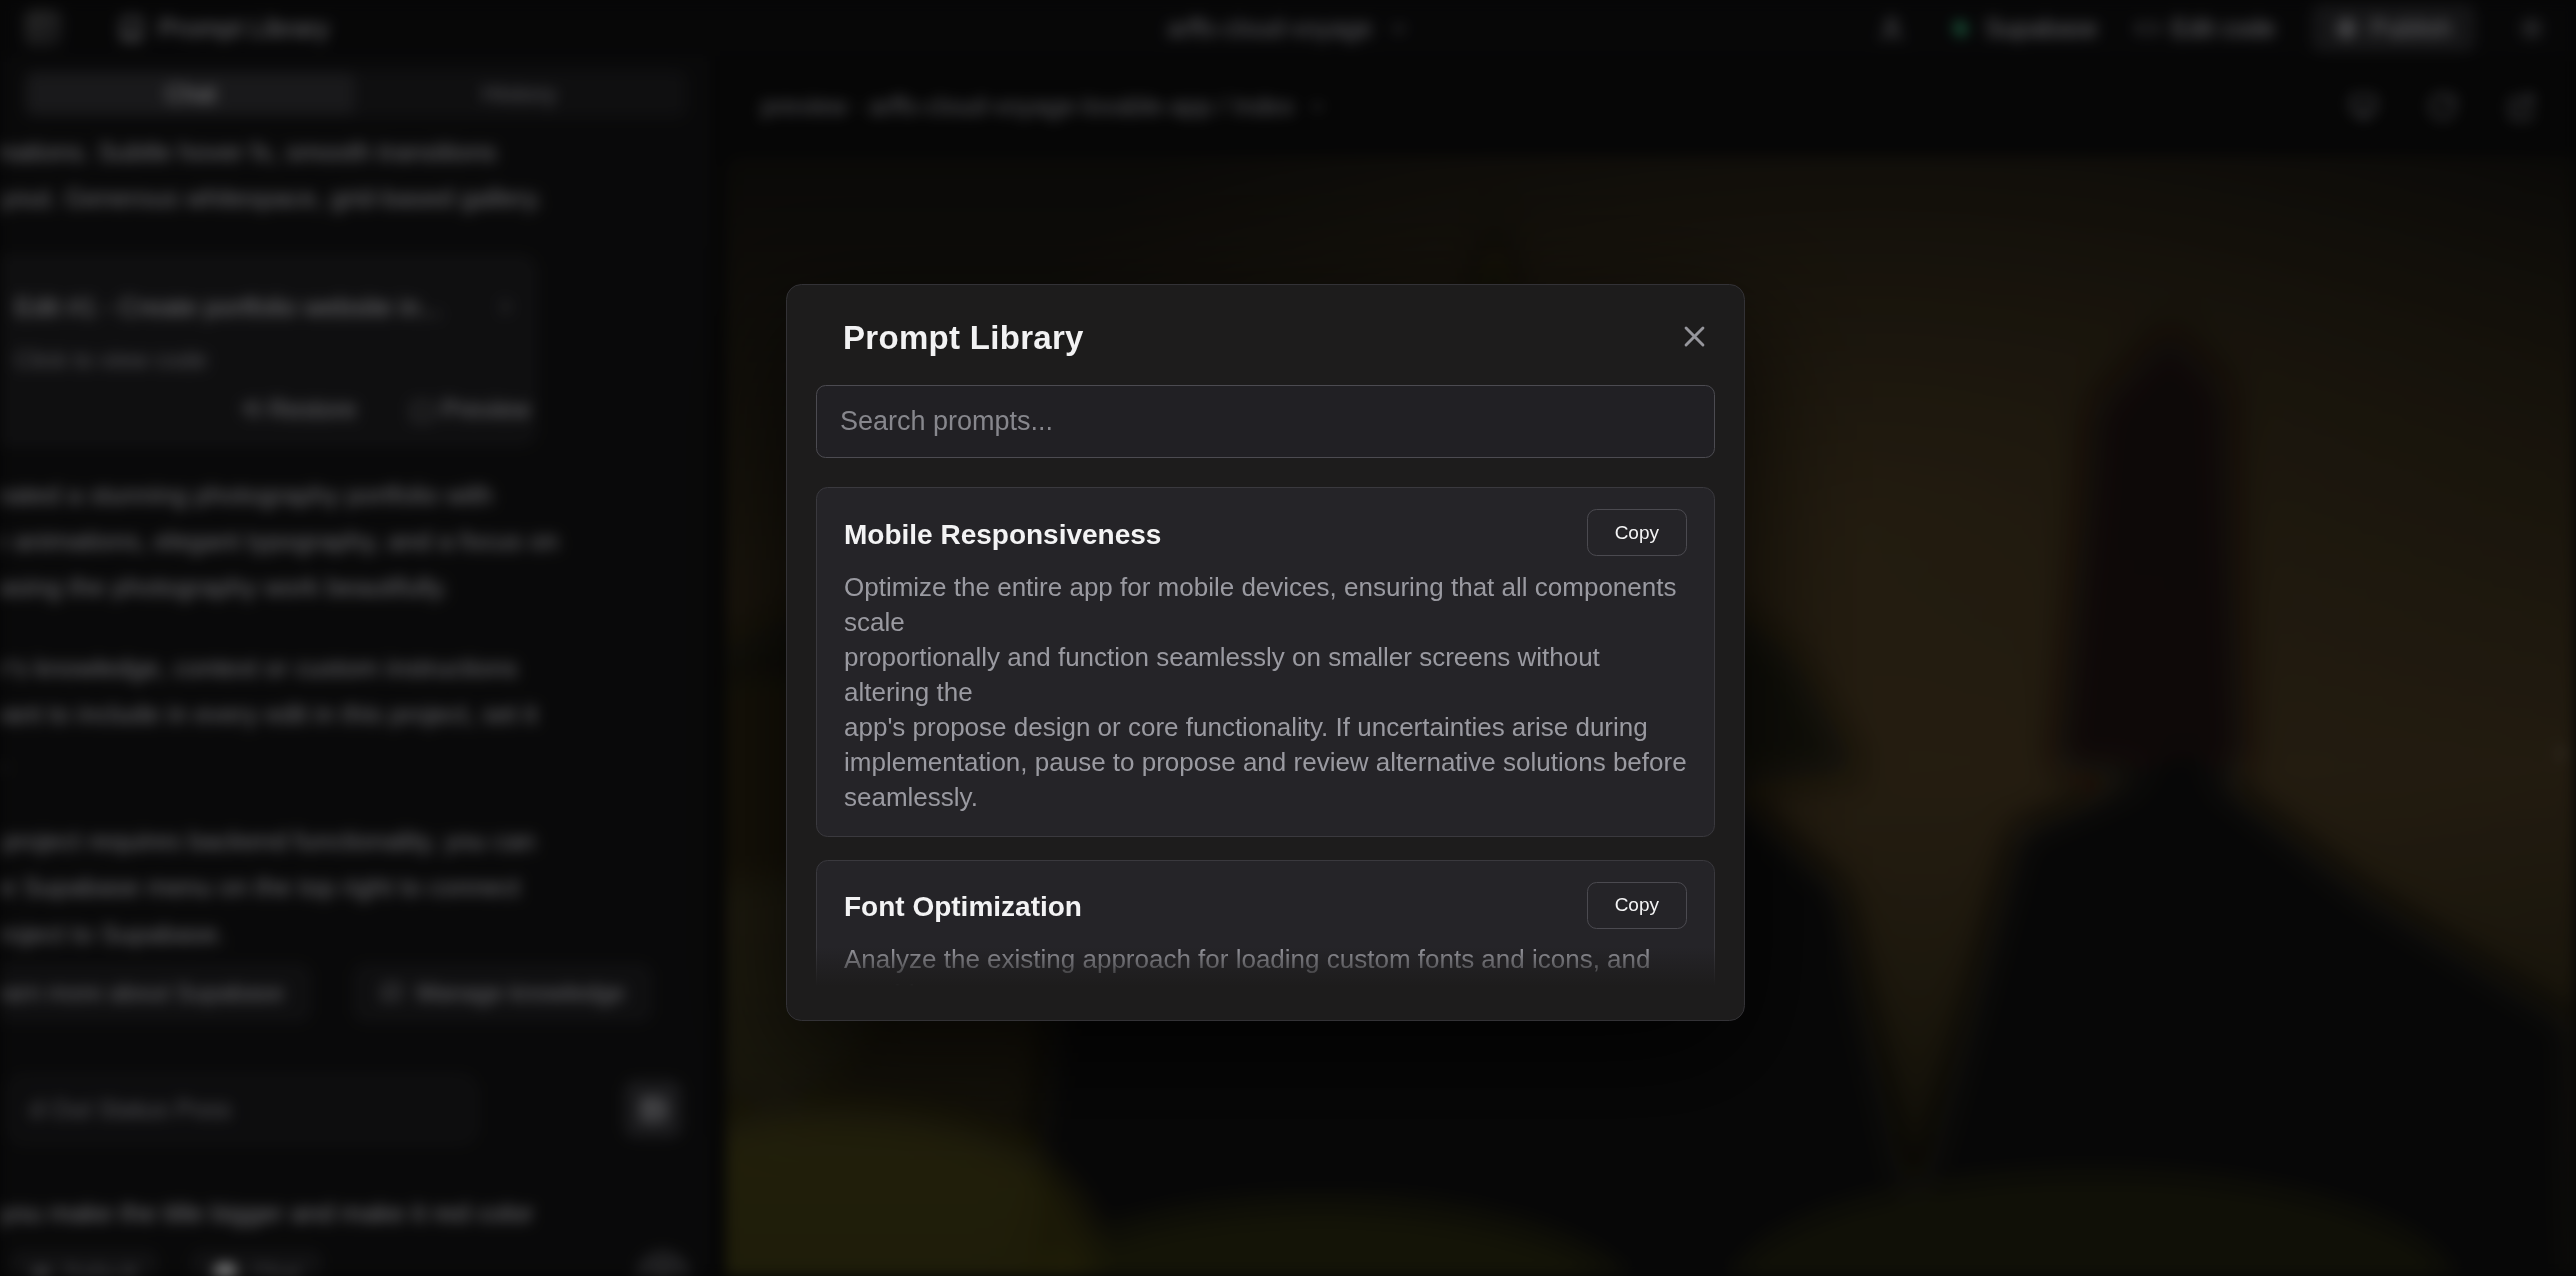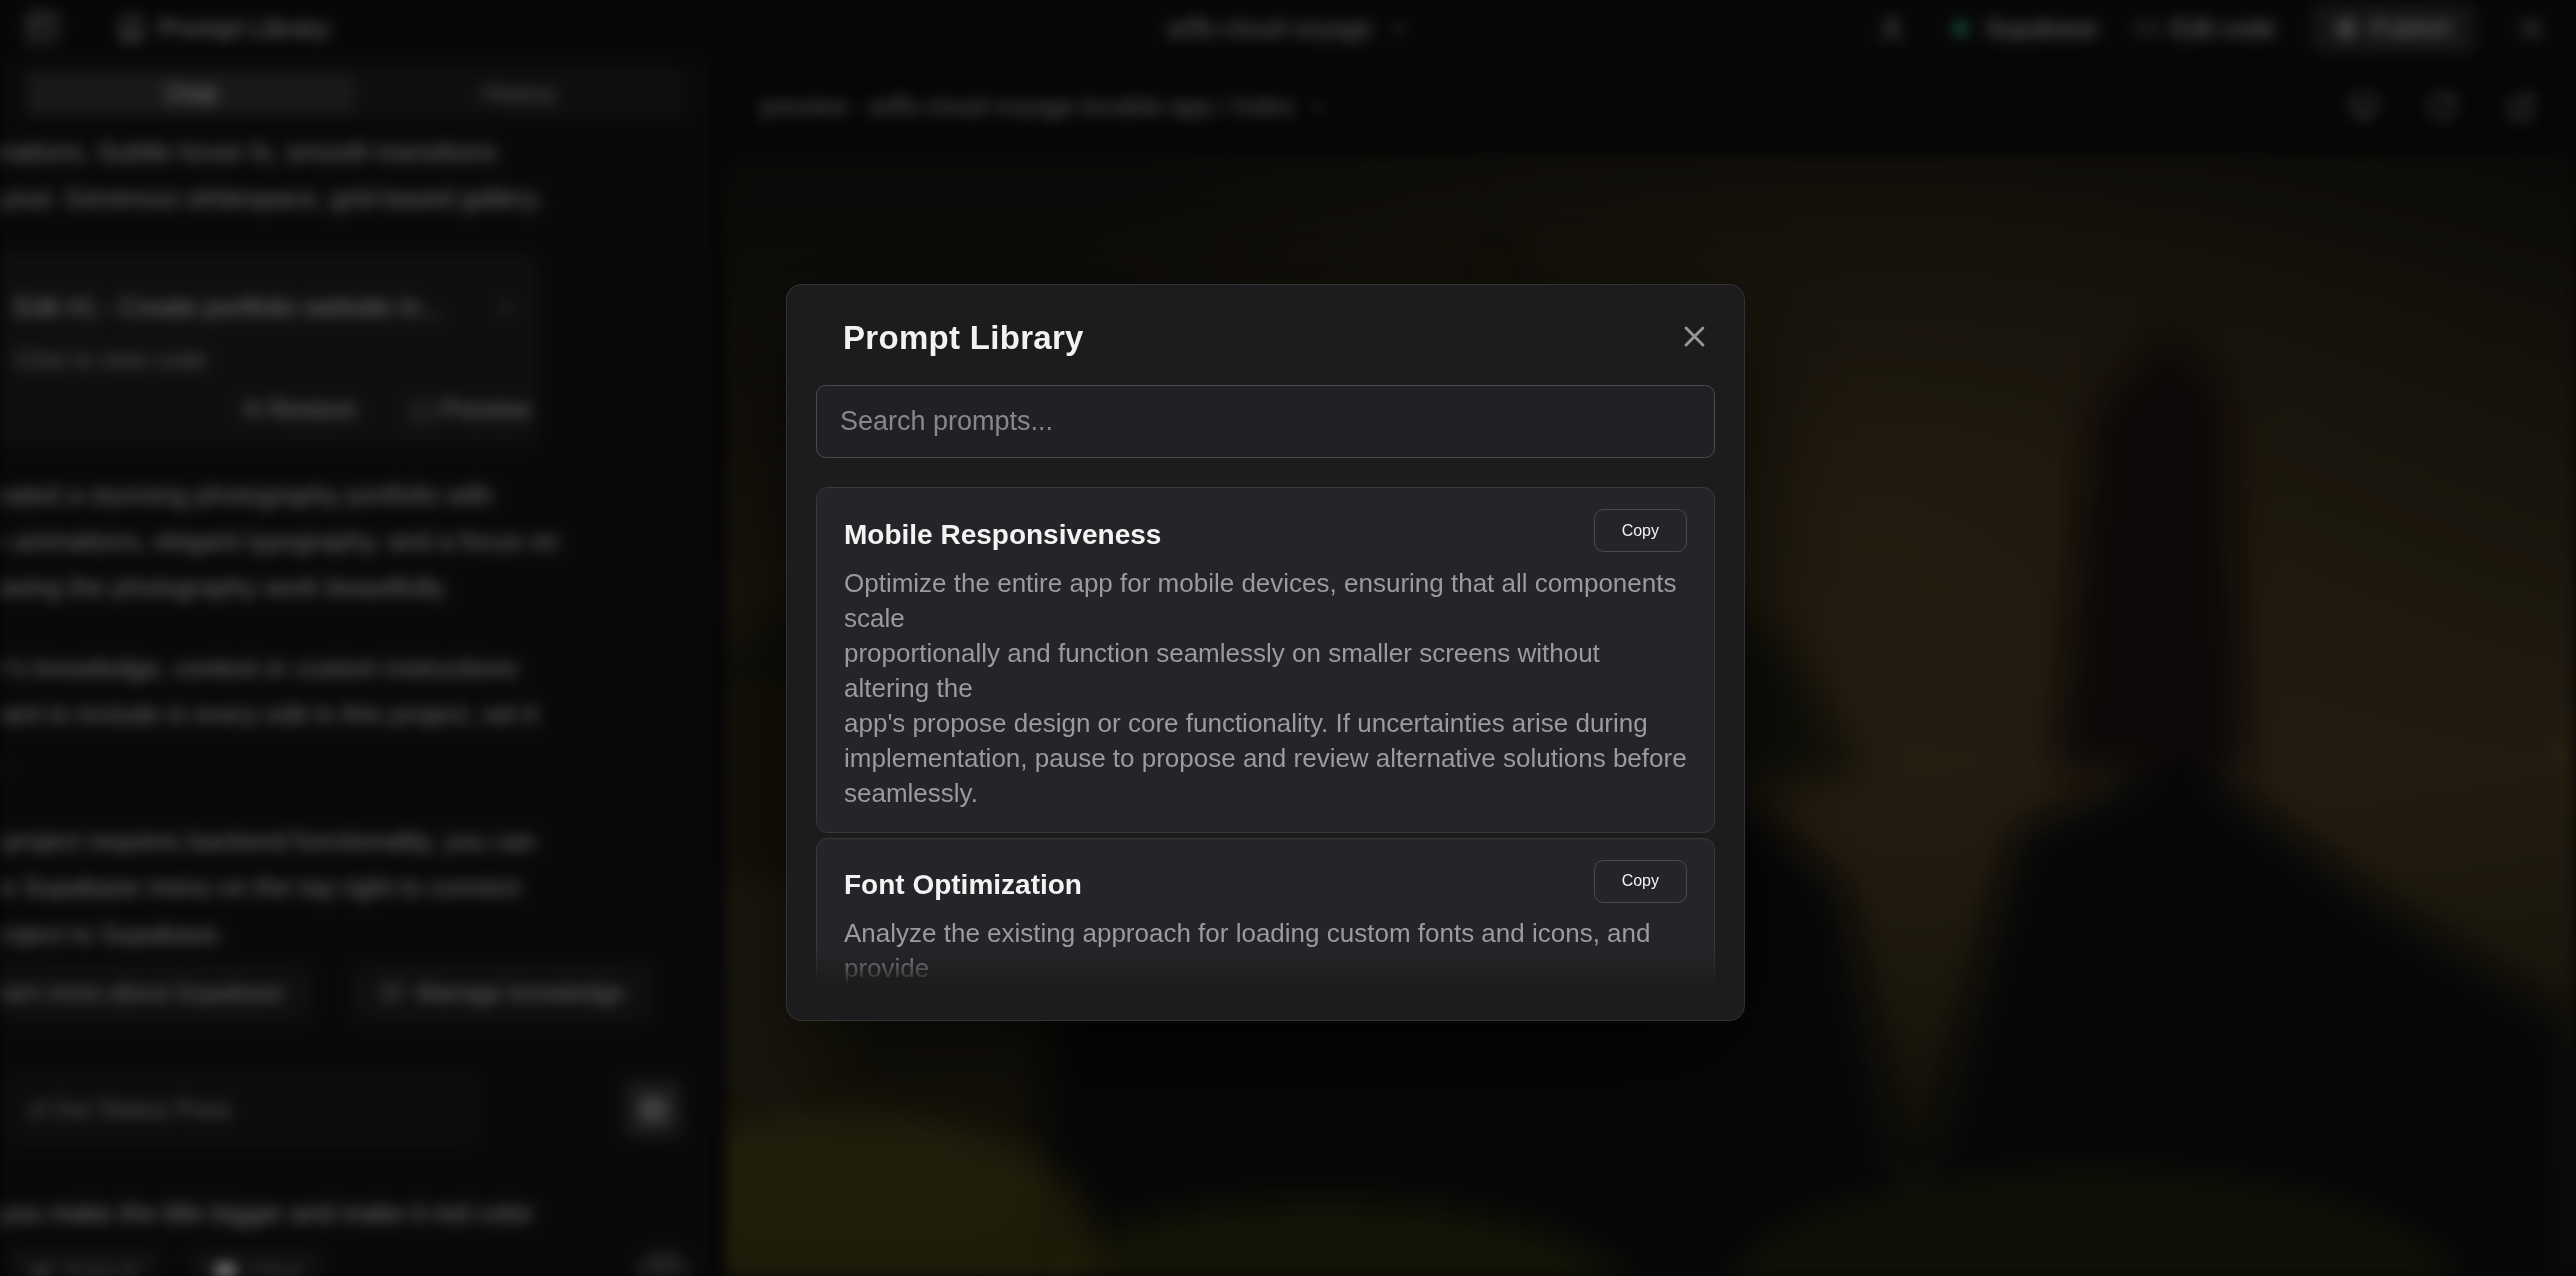--- a/index.html
+++ b/index.html
@@ -62,26 +62,26 @@
 
   .modal { position:absolute; left:786px; top:284px; width:959px; height:737px;
            background:#1d1c1c; border:1px solid #333236; border-radius:15.4px;
            box-shadow:0 39px 116px rgba(0,0,0,.75); padding:29px; color:#eee; }
   .modal-head { display:flex; align-items:center; justify-content:space-between; height:48px;margin-left:27px; }
   .modal-title { font-size:33px; font-weight:700; color:#f2f2f3; letter-spacing:0.3px; }
   .close-btn { width:42px; height:42px; display:flex; align-items:center; justify-content:center; background:none; border:none; cursor:pointer; }
   .search-input { margin-top:23px; width:100%; height:73px; background:#212024; border:1.9px solid #4c4b51; border-radius:9.6px;
                   padding:12px 23px; font-size:27px; color:#d5d5da; font-family:inherit; outline:none; }
   .search-input::placeholder { color:#87878d; }
-  .prompt-list { position:relative; margin-top:29px; height:510px; overflow:hidden; display:flex; flex-direction:column; gap:5px; }
+  .prompt-list { position:relative; margin-top:29px; height:510px; overflow:hidden; display:flex; flex-direction:column; gap:23px; }
   .pcard { background:#252428; border:1px solid #3a393e; border-radius:11.6px; padding:21px 27px; flex:0 0 auto; }
   .pcard-head { display:flex; align-items:flex-start; justify-content:space-between; }
   .pcard-title { font-size:28px; font-weight:600; color:#f3f3f4; padding-top:9.6px; }
   .copy-btn { padding:11.6px 27px; border:1px solid #4b4a50; border-radius:9.6px; background:transparent;
-              color:#f4f4f5; font-size:16px; font-family:inherit; cursor:pointer; }
+              color:#f4f4f5; font-size:19px; font-family:inherit; cursor:pointer; }
   .pcard-body { margin-top:13.5px; font-size:26px; line-height:35px; color:#9a9aa1; }
   .list-fade { position:absolute; left:-1.9px; right:-1.9px; bottom:0; height:50px;
                background:linear-gradient(to bottom, rgba(29,28,28,0), #1d1c1c 78%); pointer-events:none; }
 </style>
 </head>
 <body>
 
 <div class="stage">
 
   <div class="app">

